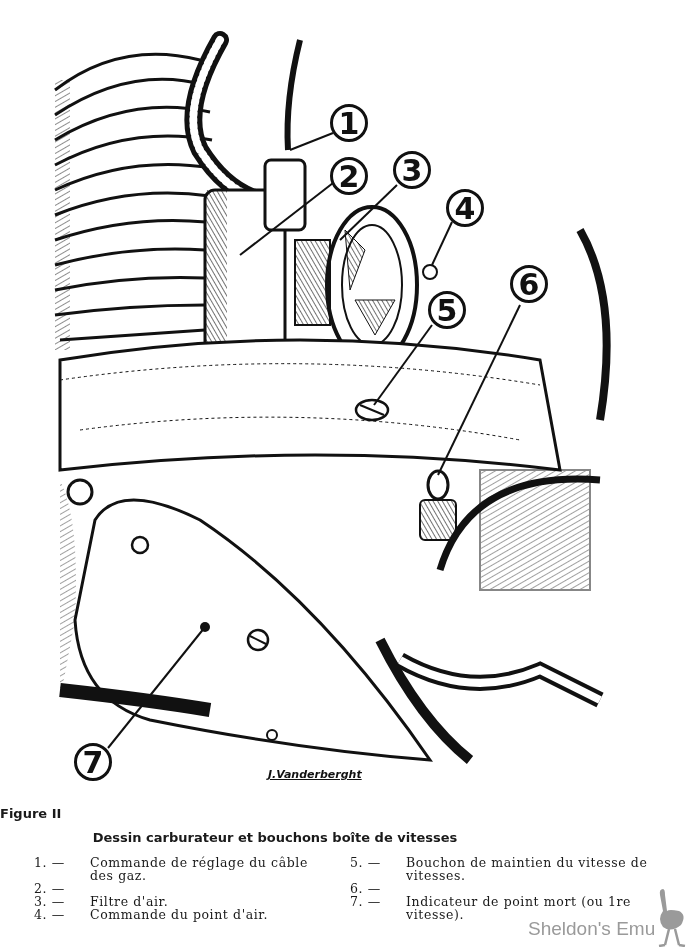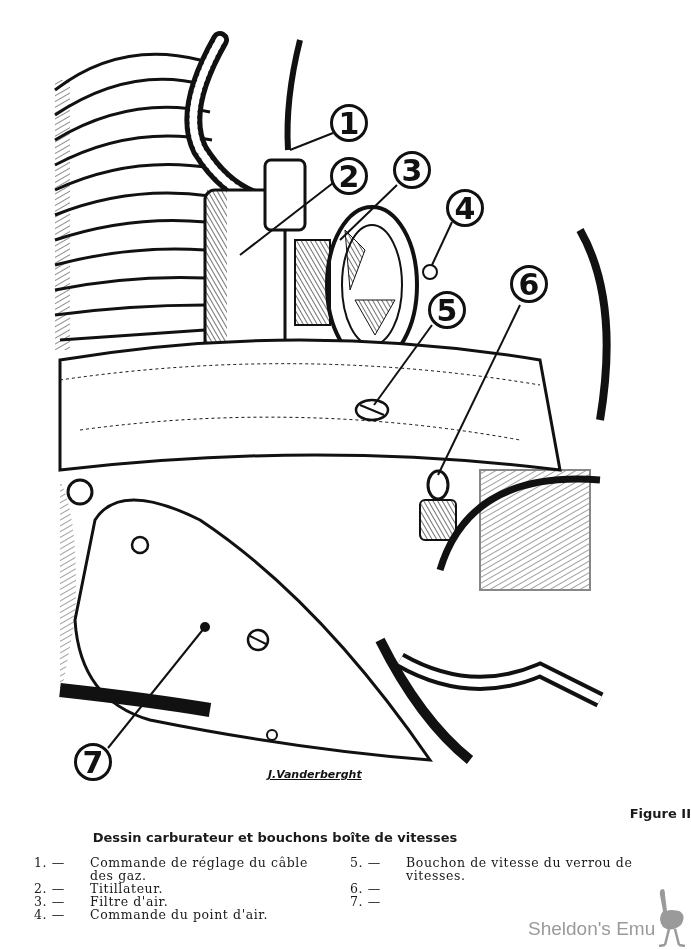--- a/index.html
+++ b/index.html
@@ -2,21 +2,21 @@
 <html><head>
 <meta charset="utf-8">
 <style>
   html, body { margin:0; padding:0; background:#ffffff; }
   body { width:691px; height:950px; position:relative; overflow:hidden; font-family:"DejaVu Serif", serif; color:#1a1a1a; }
   .figure { position:absolute; left:0; top:0; width:691px; height:800px; }
   .figure svg { width:691px; height:800px; display:block; }
   .callout { position:absolute; width:38px; height:38px; border:3px solid #111; border-radius:50%; background:#fff;
     display:flex; align-items:center; justify-content:center; font-family:"DejaVu Sans", sans-serif; font-weight:bold; font-size:30px; color:#111; box-sizing:border-box; }
   .signature { position:absolute; left:268px; top:768px; font-family:"DejaVu Sans", sans-serif; font-style:italic; font-weight:bold; font-size:11px; color:#111; text-decoration:underline; }
-  .fig-title { position:absolute; left:0; width:691px; top:806px; text-align:right; font-family:"DejaVu Sans", sans-serif; font-weight:bold; font-size:13px; }
+  .fig-title { position:absolute; left:0; width:691px; top:806px; text-align:left; font-family:"DejaVu Sans", sans-serif; font-weight:bold; font-size:13px; }
   .fig-caption { position:absolute; left:0; width:550px; top:830px; text-align:center; font-family:"DejaVu Sans", sans-serif; font-weight:bold; font-size:13px; }
   .legend { position:absolute; top:856px; font-family:"DejaVu Serif", serif; font-size:12.5px; line-height:13px; letter-spacing:0.6px; }
   .legend.left { left:34px; width:300px; }
   .legend.right { left:350px; width:300px; }
   .legend-item { display:flex; }
   .legend-item .num { width:56px; flex:none; white-space:nowrap; }
   .legend-item .txt { flex:1; }
   .watermark { position:absolute; left:528px; top:918px; font-family:Liberation Sans, sans-serif; font-size:19px; color:#9a9a9a; }
   .emu { position:absolute; left:655px; top:885px; }
 </style>
@@ -118,42 +118,42 @@
 <div class="fig-title">Figure II</div>
 <div class="fig-caption">Dessin carburateur et bouchons boîte de vitesses</div>
 
 <div class="legend left">
   <div class="legend-item">
       <span class="num">1. —</span>
       <span class="txt">Commande de réglage du câble des gaz.</span>
     </div>
   <div class="legend-item">
       <span class="num">2. —</span>
-      <span class="txt">Titillateur.</span>
     </div>
   <div class="legend-item">
       <span class="num">3. —</span>
       <span class="txt">Filtre d'air.</span>
     </div>
   <div class="legend-item">
       <span class="num">4. —</span>
       <span class="txt">Commande du point d'air.</span>
     </div>
 </div>
 
 <div class="legend right">
   <div class="legend-item">
       <span class="num">5. —</span>
-      <span class="txt">Bouchon de vitesse du verrou de vitesses.</span>
+      <span class="txt">Bouchon de maintien du vitesse de vitesses.</span>
     </div>
   <div class="legend-item">
       <span class="num">6. —</span>
     </div>
   <div class="legend-item">
       <span class="num">7. —</span>
+      <span class="txt">Indicateur de point mort (ou 1re vitesse).</span>
     </div>
 </div>
 
 <div class="watermark">Sheldon's Emu</div>
 <svg class="emu" width="34" height="62" viewBox="0 0 34 62">
   <path d="M8 4 Q4 4 5 10 L8 26 Q2 34 8 42 Q16 48 26 40 Q32 30 24 26 Q14 24 12 26 L10 10 Q10 4 8 4 Z" fill="#9a9a9a"></path>
   <path d="M14 44 L10 60 M20 44 L24 60 M10 60 L4 61 M24 60 L30 61" stroke="#9a9a9a" stroke-width="2.5" fill="none"></path>
 </svg>
 
 </body></html>

